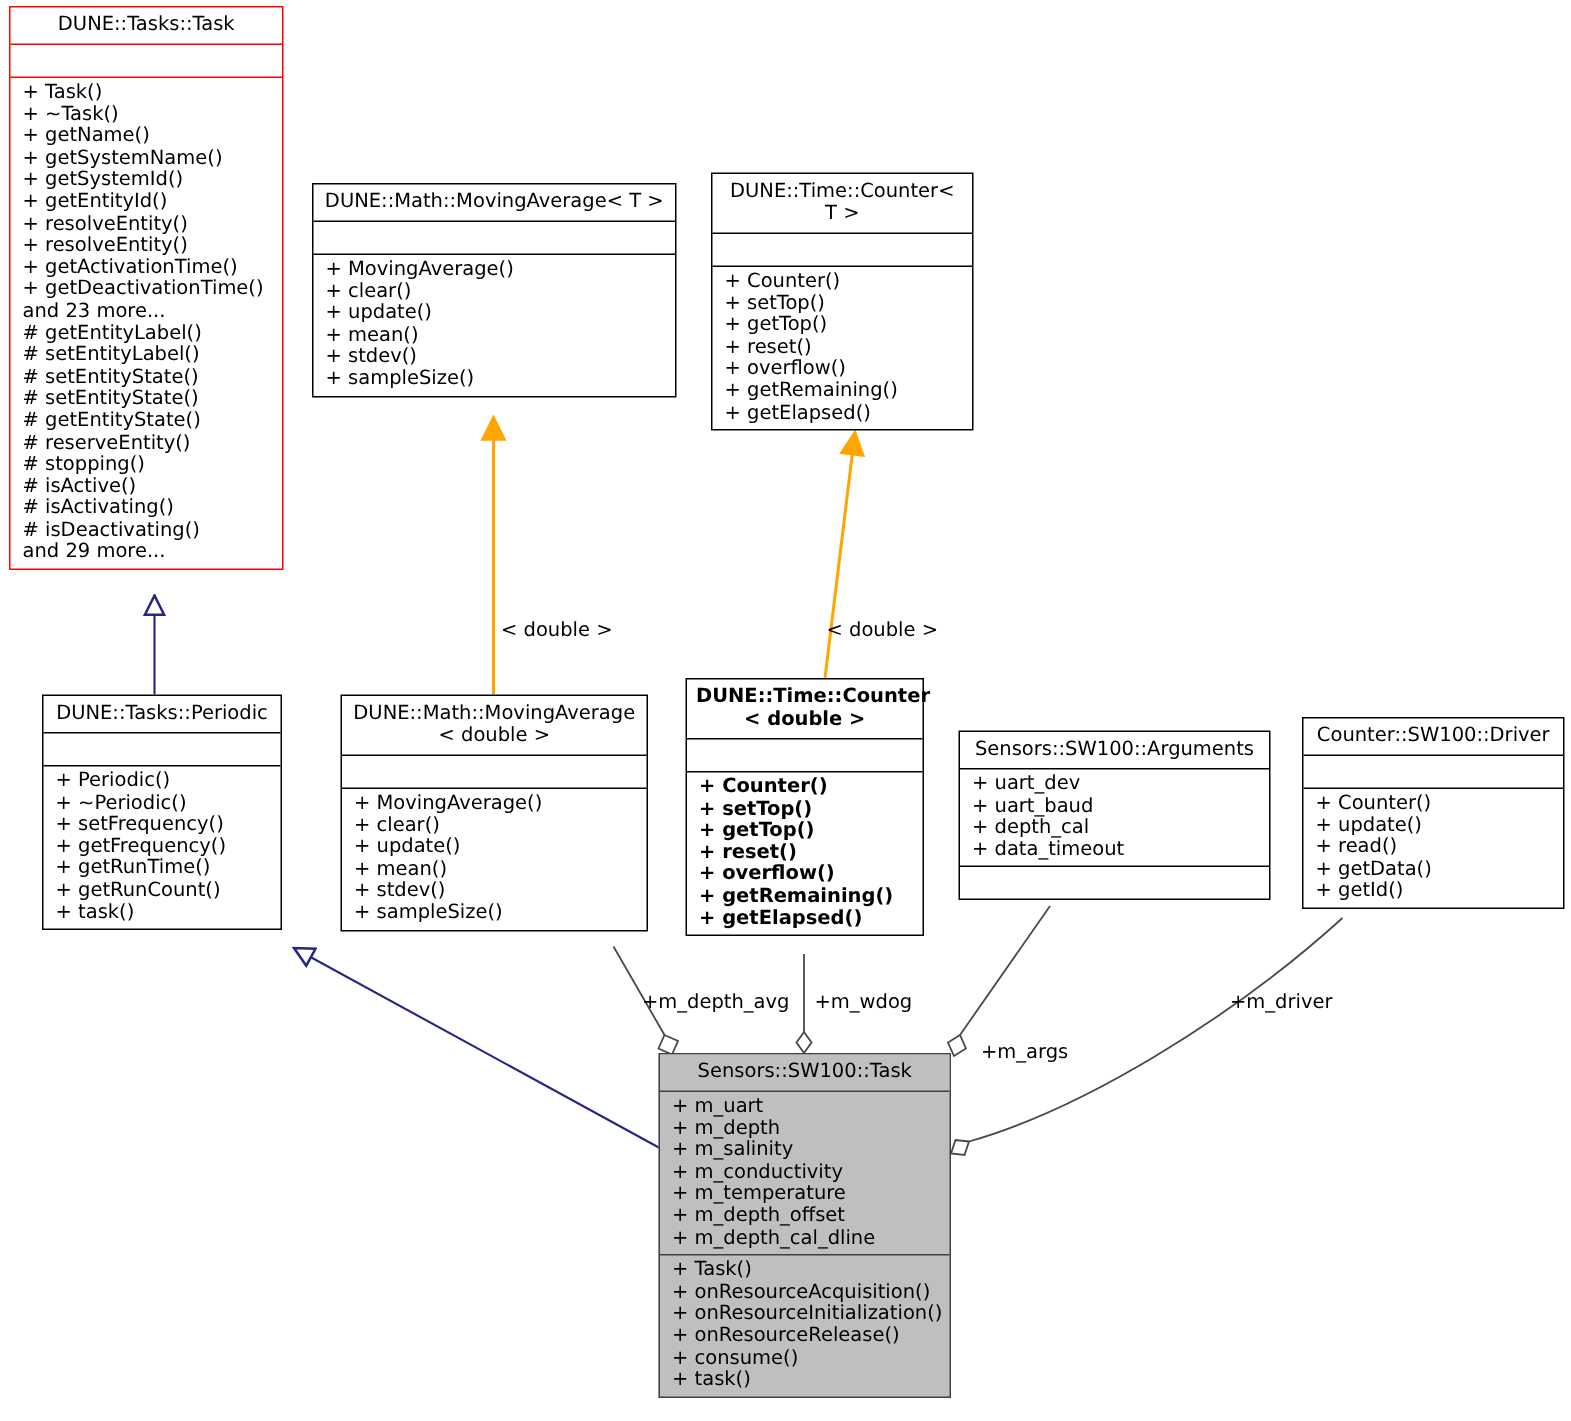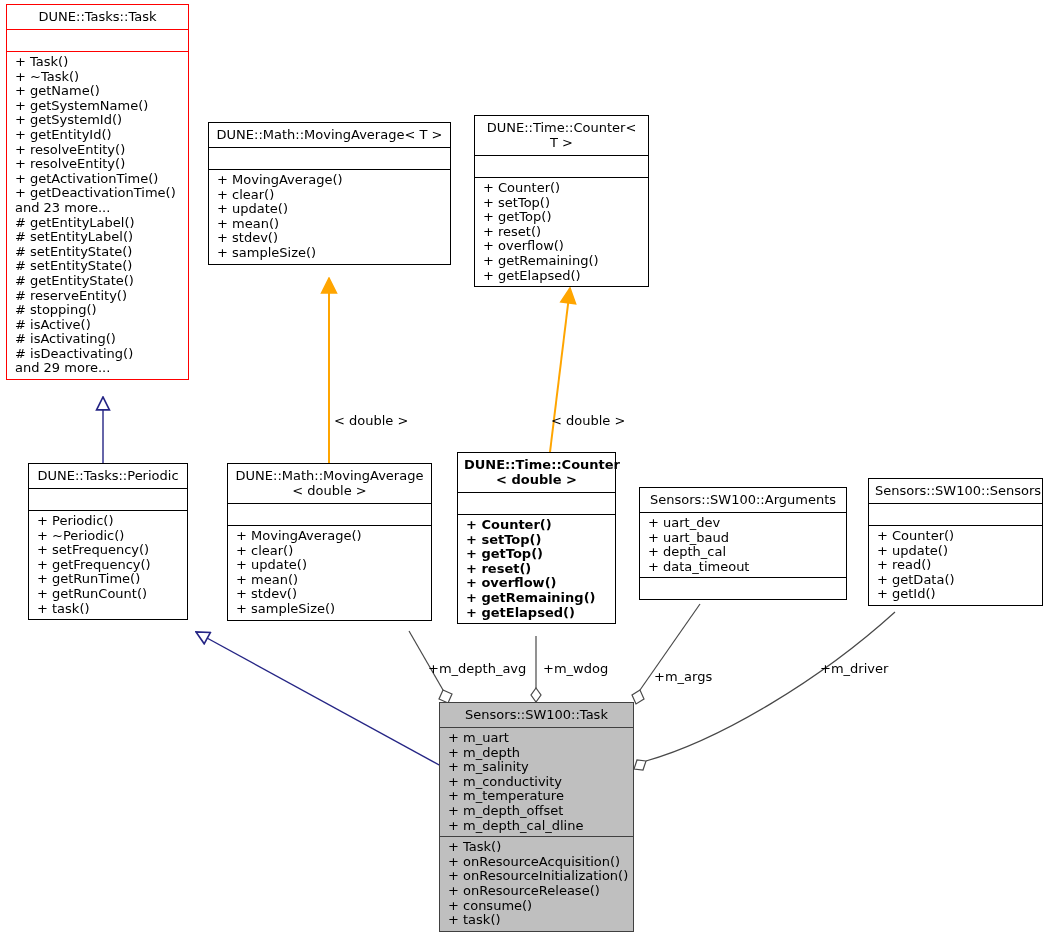--- a/index.html
+++ b/index.html
@@ -244,21 +244,21 @@
     <div class="uml-section divider">
       <span class="mem">+ uart_dev</span>
       <span class="mem">+ uart_baud</span>
       <span class="mem">+ depth_cal</span>
       <span class="mem">+ data_timeout</span>
     </div>
     <div class="uml-section empty"></div>
   </div>
 
   <div class="uml-node" style="left:868px; top:478px; width:175px;">
-    <div class="uml-title">Sensors::SW100::Sensors</div>
+    <div class="uml-title">Counter::SW100::Driver</div>
     <div class="uml-section divider empty"></div>
     <div class="uml-section">
       <span class="mem">+ Counter()</span>
       <span class="mem">+ update()</span>
       <span class="mem">+ read()</span>
       <span class="mem">+ getData()</span>
       <span class="mem">+ getId()</span>
     </div>
   </div>
 
@@ -284,17 +284,17 @@
   </div>
 
   <div class="edge-label" style="left:334px; top:413px;">&lt; double &gt;</div>
 
   <div class="edge-label" style="left:551px; top:413px;">&lt; double &gt;</div>
 
   <div class="edge-label" style="left:428px; top:661px;">+m_depth_avg</div>
 
   <div class="edge-label" style="left:543px; top:661px;">+m_wdog</div>
 
-  <div class="edge-label" style="left:654px; top:669px;">+m_args</div>
+  <div class="edge-label" style="left:654px; top:694px;">+m_args</div>
 
   <div class="edge-label" style="left:820px; top:661px;">+m_driver</div>
 
 </div>
 
 </body></html>

